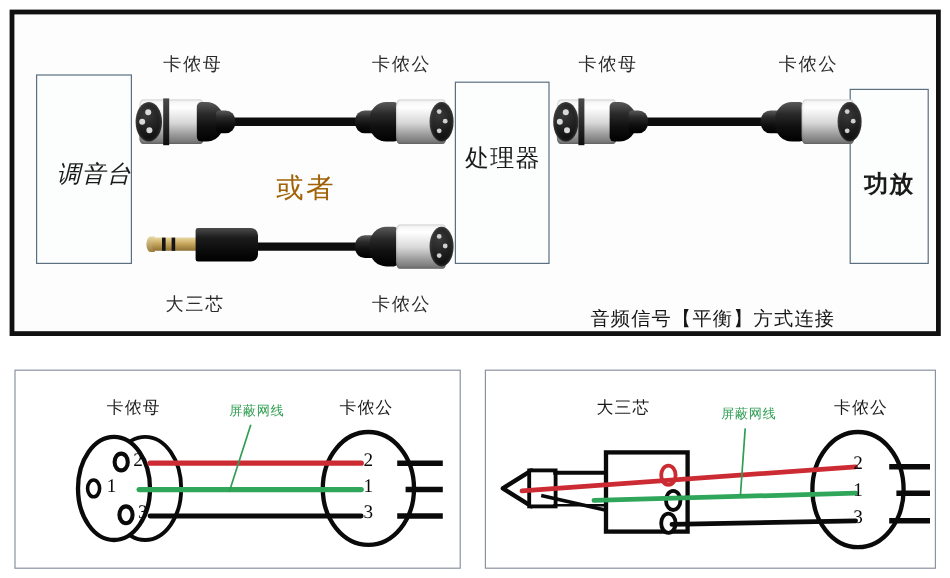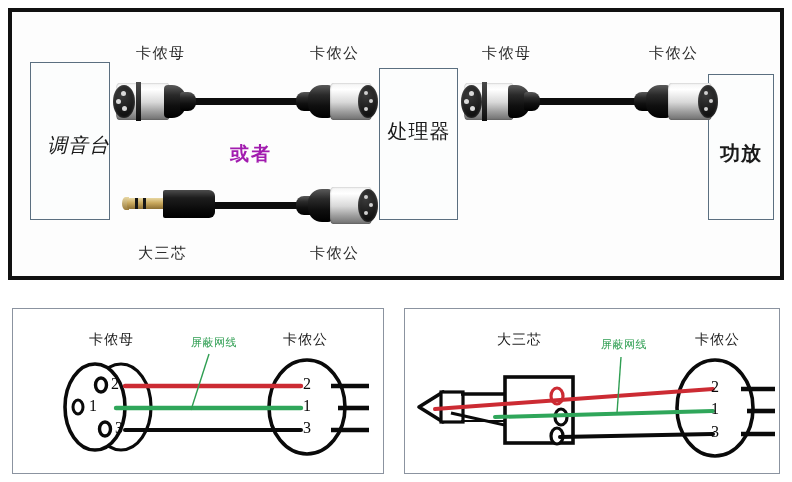--- a/index.html
+++ b/index.html
@@ -38,25 +38,24 @@
   .cn-label{
     position:absolute;
     font-size:15px;
     color:#2b2b2b;
     white-space:nowrap;
     letter-spacing:1.5px;
     font-family:"Liberation Serif","DejaVu Serif",serif;
   }
   .or-label{
     position:absolute;
-    font-size:19px;
-    color:#a21caf;
+    font-size:23px;
+    color:#a16207;
     white-space:nowrap;
     letter-spacing:2px;
-    font-weight:bold;
   }
   .caption{
     position:absolute;
     font-size:16px;
     color:#161616;
     white-space:nowrap;
     letter-spacing:1px;
   }
 
   
@@ -224,20 +223,21 @@
       <div class="boot" style="left:8px;top:12px;width:18px;height:19px;border-radius:8px 3px 3px 8px;"></div>
       <div class="boot" style="left:20px;top:5px;width:24px;height:33px;border-radius:14px 4px 4px 14px;"></div>
       <div class="barrel" style="left:42px;top:3px;width:44px;height:37px;"></div>
       <div class="face" style="left:72px;top:5px;width:20px;height:33px;"></div>
       <div class="pin" style="left:78px;top:11px;width:4px;height:4px;"></div>
       <div class="pin" style="left:83px;top:19px;width:4px;height:4px;"></div>
       <div class="pin" style="left:78px;top:27px;width:4px;height:4px;"></div>
     </div>
     <div class="cn-label" style="left:637px;top:32px;">卡侬公</div>
 
+    <div class="caption" style="left:480px;top:244px;">音频信号【平衡】方式连接</div>
   </div>
 
   <div class="bot-panel" id="bot-left">
 
     <div class="d-label" style="left:76px;top:22px;">卡侬母</div>
     <div class="d-label" style="left:270px;top:22px;">卡侬公</div>
     <div class="shield-label" style="left:178px;top:26px;">屏蔽网线</div>
 
     <svg class="overlay" width="372" height="166">
 

